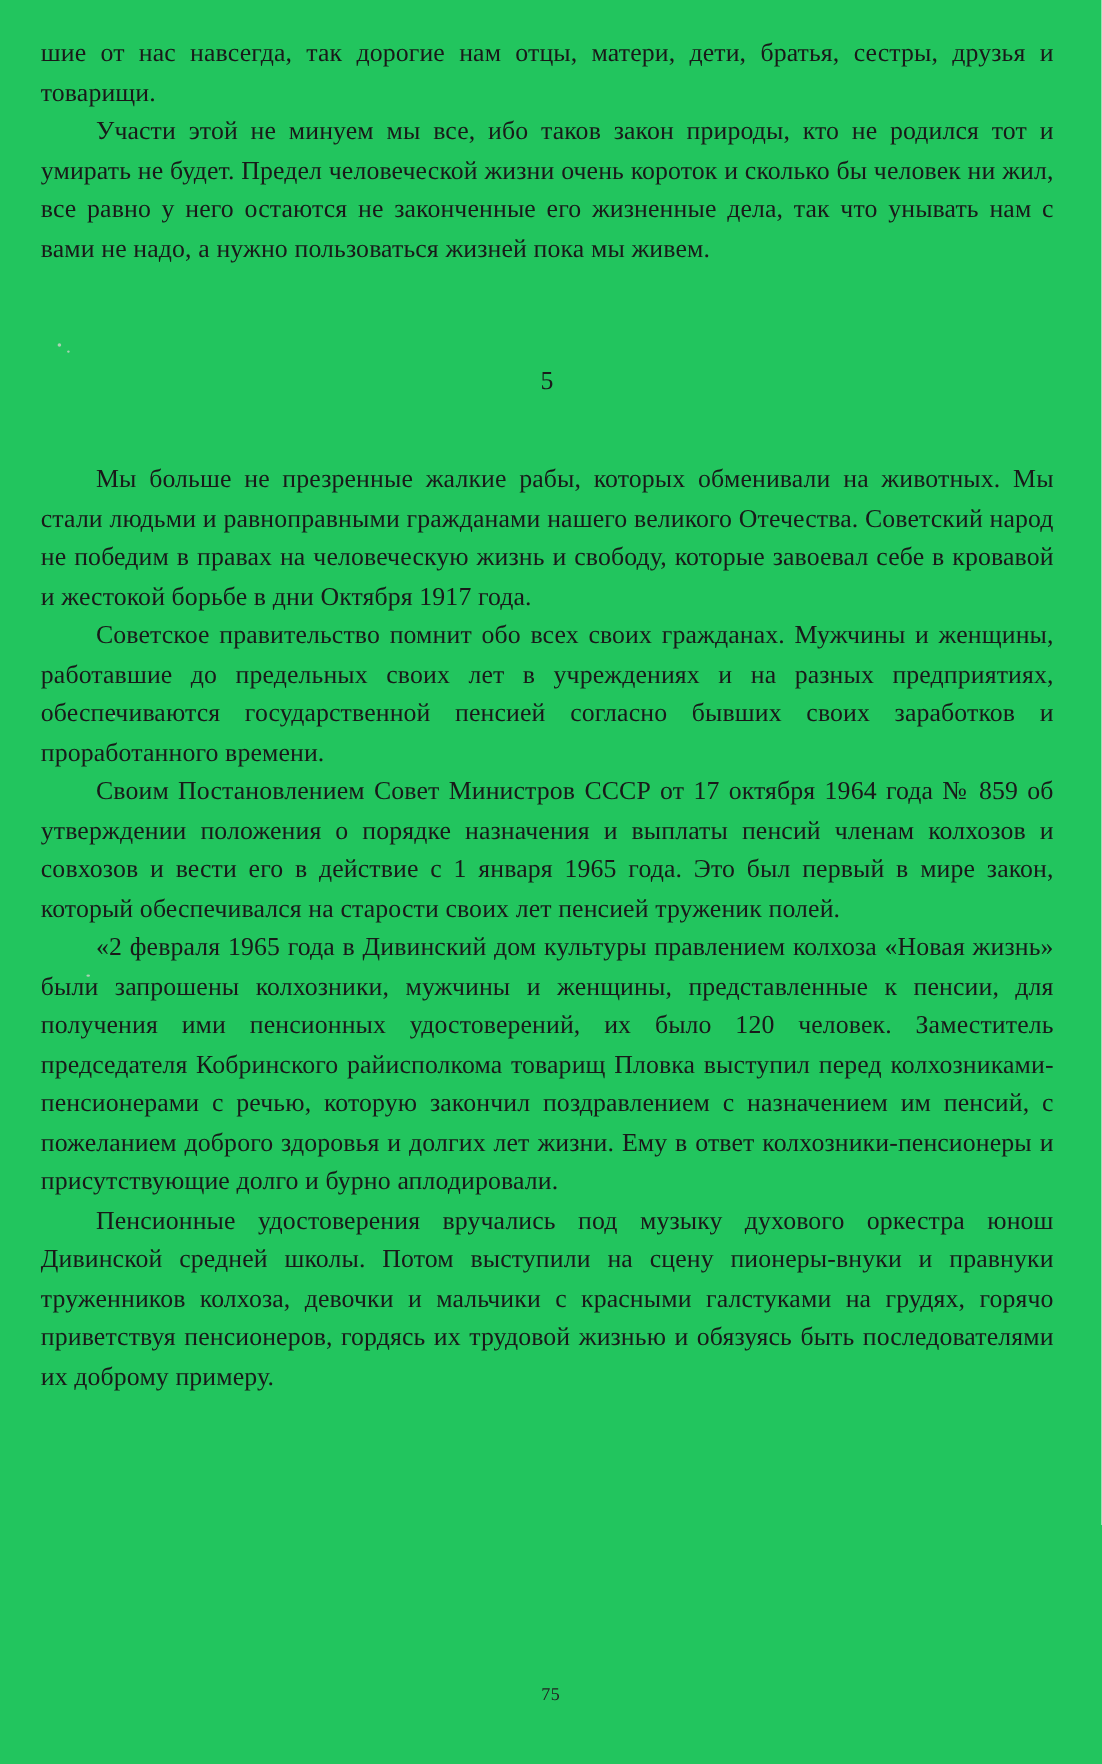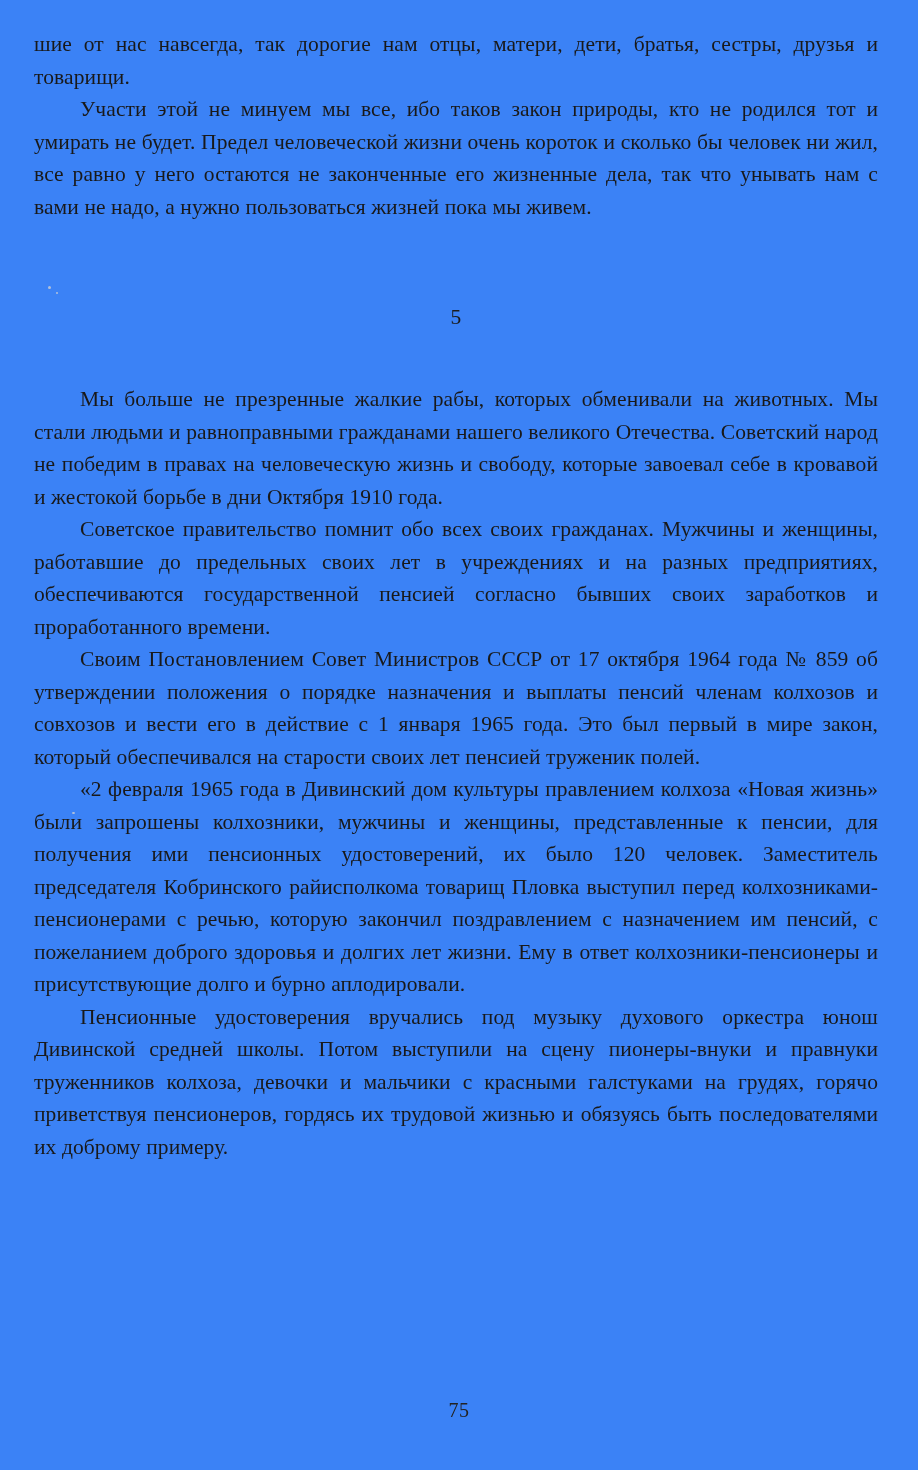--- a/index.html
+++ b/index.html
@@ -13,21 +13,21 @@
     overflow: hidden;
     font-family: "Liberation Serif", serif;
     color: #1b1b1b;
   }
   .page {
     position: relative;
     width: 918px;
     height: 1470px;
     box-sizing: border-box;
     padding: 28px 40px 0 34px;
-    background: #3b82f6;
+    background: #22c55e;
   }
   .textblock {
     font-size: 21.5px;
     line-height: 32.5px;
     text-align: justify;
     text-justify: inter-word;
     letter-spacing: 0.1px;
     color: #191919;
   }
   .textblock p {
@@ -43,21 +43,21 @@
     margin-top: 78px;
     margin-bottom: 50px;
     letter-spacing: 0.5px;
   }
   .folio {
     position: absolute;
     left: 0;
     right: 0;
     bottom: 48px;
     text-align: center;
-    font-size: 20px;
+    font-size: 15px;
     color: #222;
     letter-spacing: 0.5px;
   }
   
   .speck {
     position: absolute;
     background: #d9d6d0;
     border-radius: 50%;
     opacity: .75;
   }
@@ -73,21 +73,21 @@
   <div class="speck" style="left:72px; top:812px; width:3px; height:2px;"></div>
 
   <div class="textblock">
     <p>шие от нас навсегда, так дорогие нам отцы, матери, дети, братья, сестры, друзья и товарищи.</p>
     <p class="indent">Участи этой не минуем мы все, ибо таков закон природы, кто не родился тот и умирать не будет. Предел человеческой жизни очень короток и сколько бы человек ни жил, все равно у него остаются не законченные его жизненные дела, так что унывать нам с вами не надо, а нужно пользоваться жизней пока мы живем.</p>
   </div>
 
   <div class="section-number">5</div>
 
   <div class="textblock">
-    <p class="indent">Мы больше не презренные жалкие рабы, которых обменивали на животных. Мы стали людьми и равноправными гражданами нашего великого Отечества. Советский народ не победим в правах на человеческую жизнь и свободу, которые завоевал себе в кровавой и жестокой борьбе в дни Октября 1910 года.</p>
+    <p class="indent">Мы больше не презренные жалкие рабы, которых обменивали на животных. Мы стали людьми и равноправными гражданами нашего великого Отечества. Советский народ не победим в правах на человеческую жизнь и свободу, которые завоевал себе в кровавой и жестокой борьбе в дни Октября 1917 года.</p>
     <p class="indent">Советское правительство помнит обо всех своих гражданах. Мужчины и женщины, работавшие до предельных своих лет в учреждениях и на разных предприятиях, обеспечиваются государственной пенсией согласно бывших своих заработков и проработанного времени.</p>
     <p class="indent">Своим Постановлением Совет Министров СССР от 17 октября 1964 года № 859 об утверждении положения о порядке назначения и выплаты пенсий членам колхозов и совхозов и вести его в действие с 1 января 1965 года. Это был первый в мире закон, который обеспечивался на старости своих лет пенсией труженик полей.</p>
     <p class="indent">«2 февраля 1965 года в Дивинский дом культуры правлением колхоза «Новая жизнь» были запрошены колхозники, мужчины и женщины, представленные к пенсии, для получения ими пенсионных удостоверений, их было 120 человек. Заместитель председателя Кобринского райисполкома товарищ Пловка выступил перед колхозниками-пенсионерами с речью, которую закончил поздравлением с назначением им пенсий, с пожеланием доброго здоровья и долгих лет жизни. Ему в ответ колхозники-пенсионеры и присутствующие долго и бурно аплодировали.</p>
     <p class="indent">Пенсионные удостоверения вручались под музыку духового оркестра юнош Дивинской средней школы. Потом выступили на сцену пионеры-внуки и правнуки труженников колхоза, девочки и мальчики с красными галстуками на грудях, горячо приветствуя пенсионеров, гордясь их трудовой жизнью и обязуясь быть последователями их доброму примеру.</p>
   </div>
 
   <div class="folio">75</div>
 </div>
 
 </body></html>

